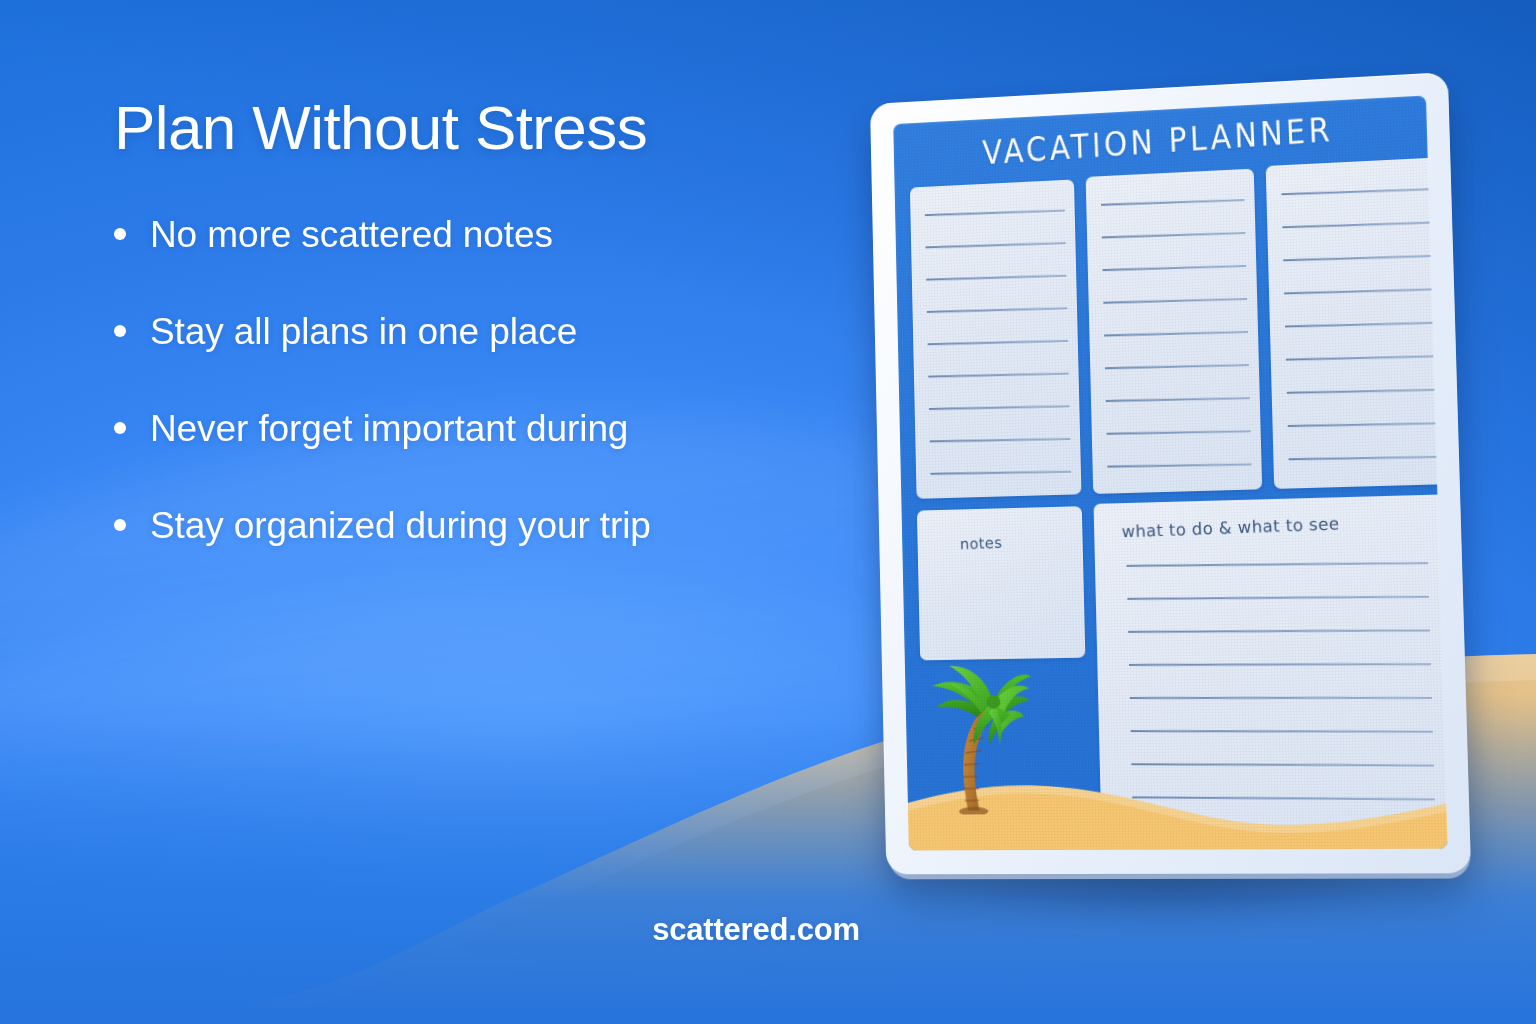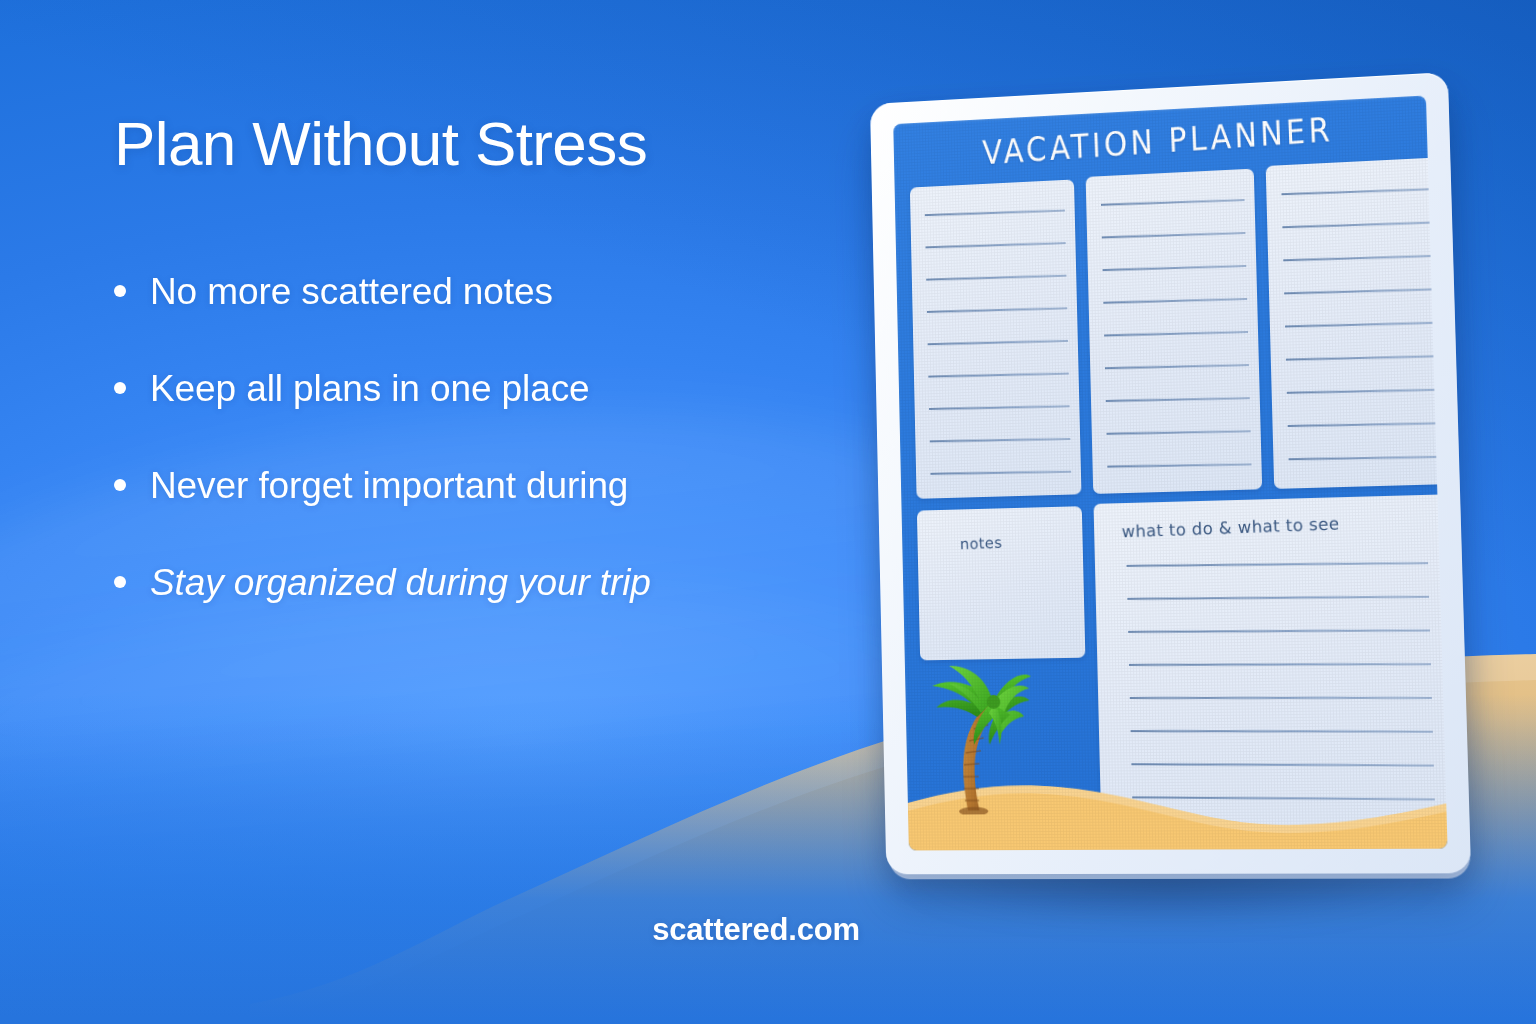--- a/index.html
+++ b/index.html
@@ -73,38 +73,38 @@
     left: 0; right: 0; bottom: 0;
     height: 330px;
     background: linear-gradient(180deg, rgba(43,128,238,0.00) 0%, rgba(43,128,238,0.45) 34%, rgba(45,132,243,0.86) 62%, #2f85f5 100%);
     pointer-events: none;
   }
 
   
   .copy {
     position: absolute;
     left: 114px;
-    top: 112px;
+    top: 96px;
     width: 760px;
   }
   .headline {
     font-size: 62px;
     line-height: 1.04;
     font-weight: 400;
     color: #ffffff;
     letter-spacing: -0.6px;
     text-shadow: 0 2px 10px rgba(9,52,120,0.22);
   }
-  .bullets { margin-top: 96px; list-style: none; }
+  .bullets { margin-top: 55px; list-style: none; }
   .bullet-row {
     display: flex;
     align-items: baseline;
     margin-bottom: 56px;
   }
-  .bullet-row:last-child { margin-bottom: 0; font-style: italic; }
+  .bullet-row:last-child { margin-bottom: 0; }
   .bullet-dot {
     width: 12px;
     height: 12px;
     border-radius: 50%;
     background: #ffffff;
     flex: 0 0 auto;
     margin-right: 24px;
     transform: translateY(-7px);
   }
   .bullet-text {
@@ -292,21 +292,21 @@
 
     <h1 class="headline">Plan Without Stress</h1>
 
     <ul class="bullets">
       <li class="bullet-row">
         <span class="bullet-dot"></span>
         <span class="bullet-text">No more scattered notes</span>
       </li>
       <li class="bullet-row">
         <span class="bullet-dot"></span>
-        <span class="bullet-text">Keep all plans in one place</span>
+        <span class="bullet-text">Stay all plans in one place</span>
       </li>
       <li class="bullet-row">
         <span class="bullet-dot"></span>
         <span class="bullet-text">Never forget important during</span>
       </li>
       <li class="bullet-row">
         <span class="bullet-dot"></span>
         <span class="bullet-text">Stay organized during your trip</span>
       </li>
     </ul>

